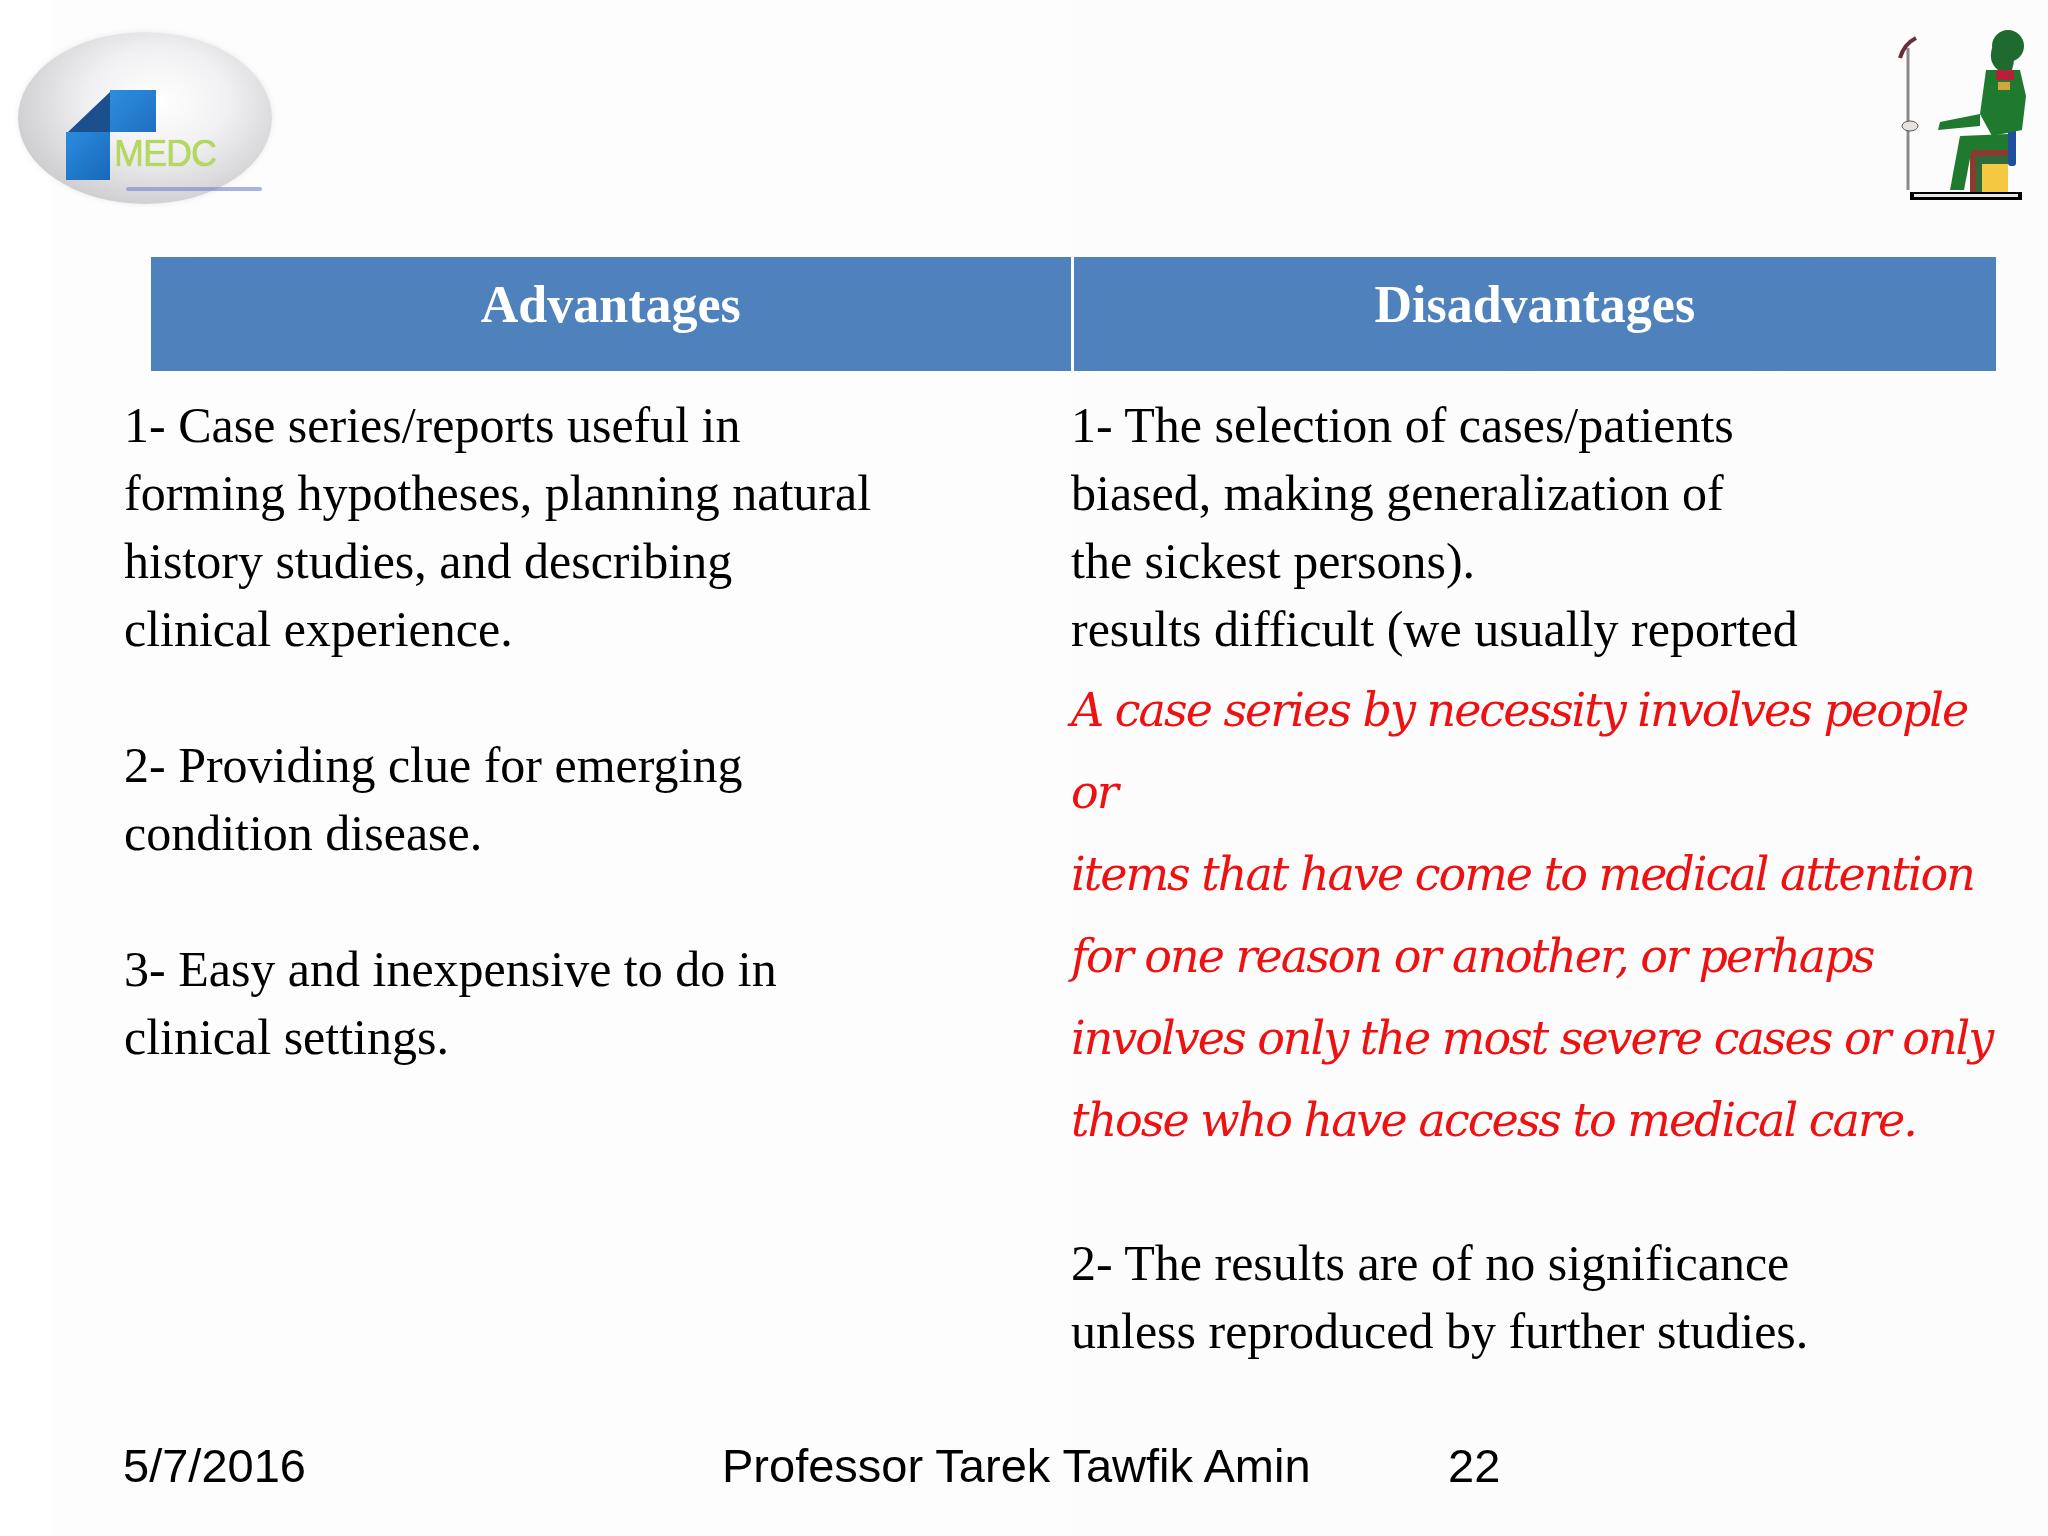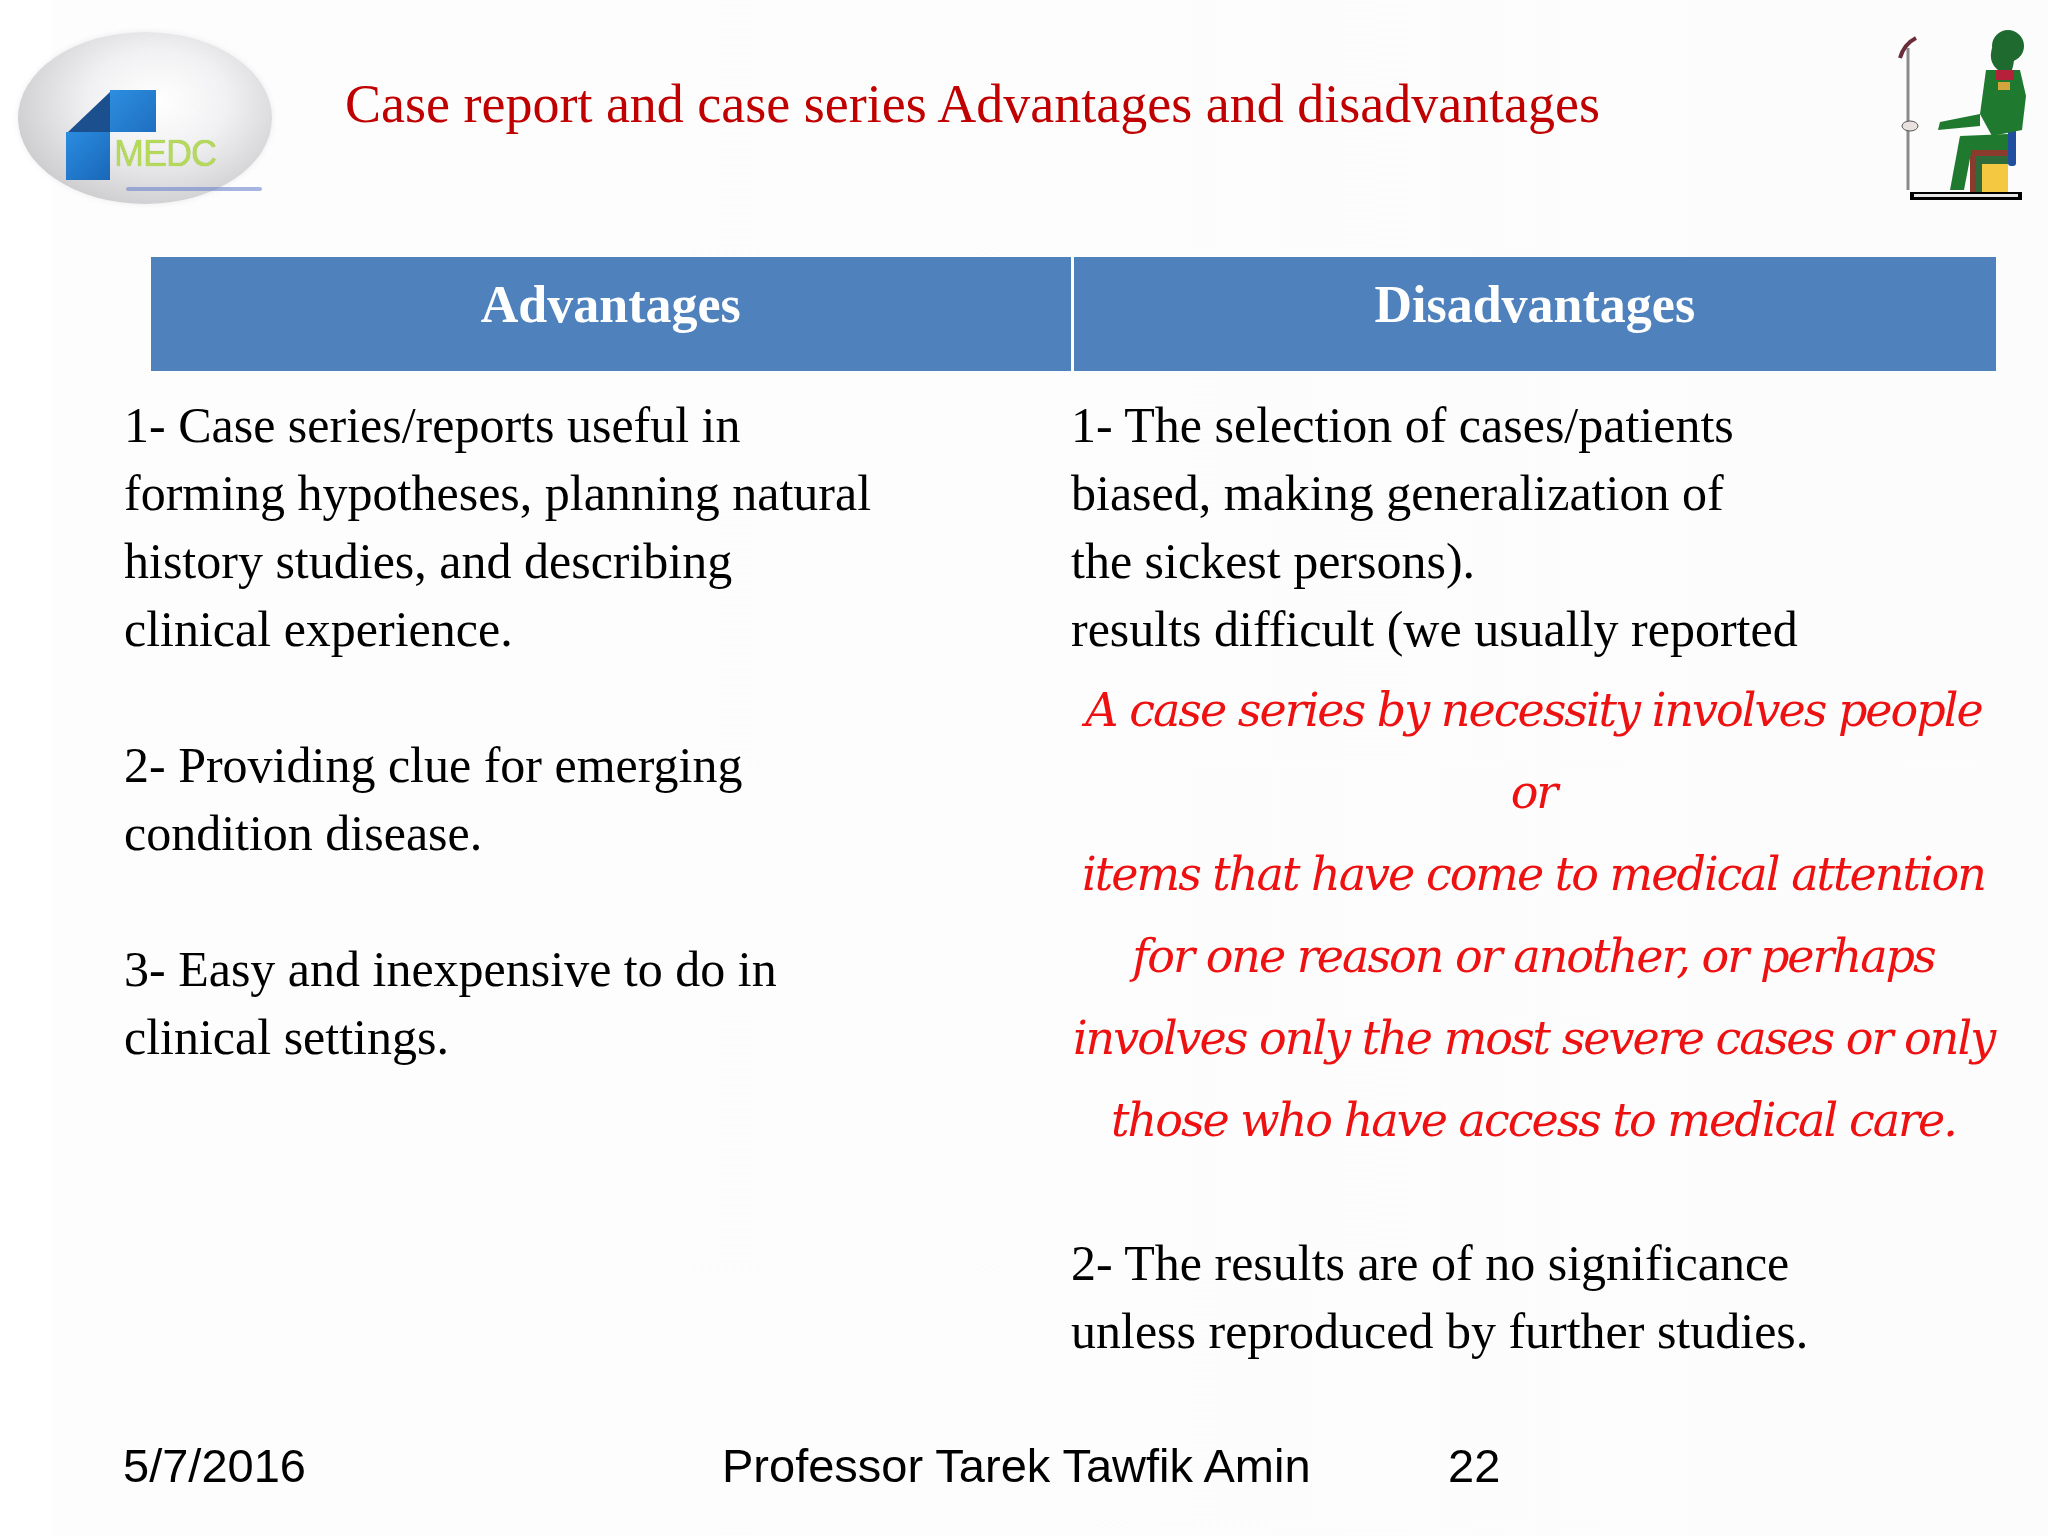--- a/index.html
+++ b/index.html
@@ -129,21 +129,20 @@
     .item { margin: 0; }
     .gap-left { height: 68px; }
     .note {
       color: #ee1111;
       font-style: italic;
       font-family: "DejaVu Serif", "Liberation Serif", serif;
       font-size: 46px;
       line-height: 82px;
       margin-top: 6px;
       letter-spacing: -2px;
-      text-align: center;
     }
     .gap-right { height: 68px; }
     
     .footer {
       position: absolute;
       top: 1438px;
       font-family: "Liberation Sans", "DejaVu Sans", sans-serif;
       font-size: 47px;
       line-height: 56px;
       color: #000;
@@ -159,21 +158,20 @@
 <div class="slide">
 
   <div class="logo">
     <div class="sq-dark"></div>
     <div class="sq-light"></div>
     <div class="sq-bottom"></div>
     <div class="logo-text">MEDC</div>
     <div class="logo-sub"></div>
   </div>
 
-  <div class="title">Case report and case series Advantages and disadvantages</div>
 
   <svg class="figure" viewBox="0 0 150 185">
 
     <line x1="28" y1="30" x2="28" y2="172" stroke="#8a8a8a" stroke-width="3"></line>
     <path d="M20 40 Q24 26 36 20" stroke="#6b2d3a" stroke-width="4" fill="none"></path>
 
     <rect x="90" y="128" width="38" height="50" fill="#8b3a2e"></rect>
     <rect x="96" y="138" width="32" height="40" fill="#2f6b3a"></rect>
     <rect x="102" y="146" width="26" height="32" fill="#f5c842"></rect>
     <rect x="128" y="106" width="8" height="42" rx="3" fill="#1f4f9e"></rect>

